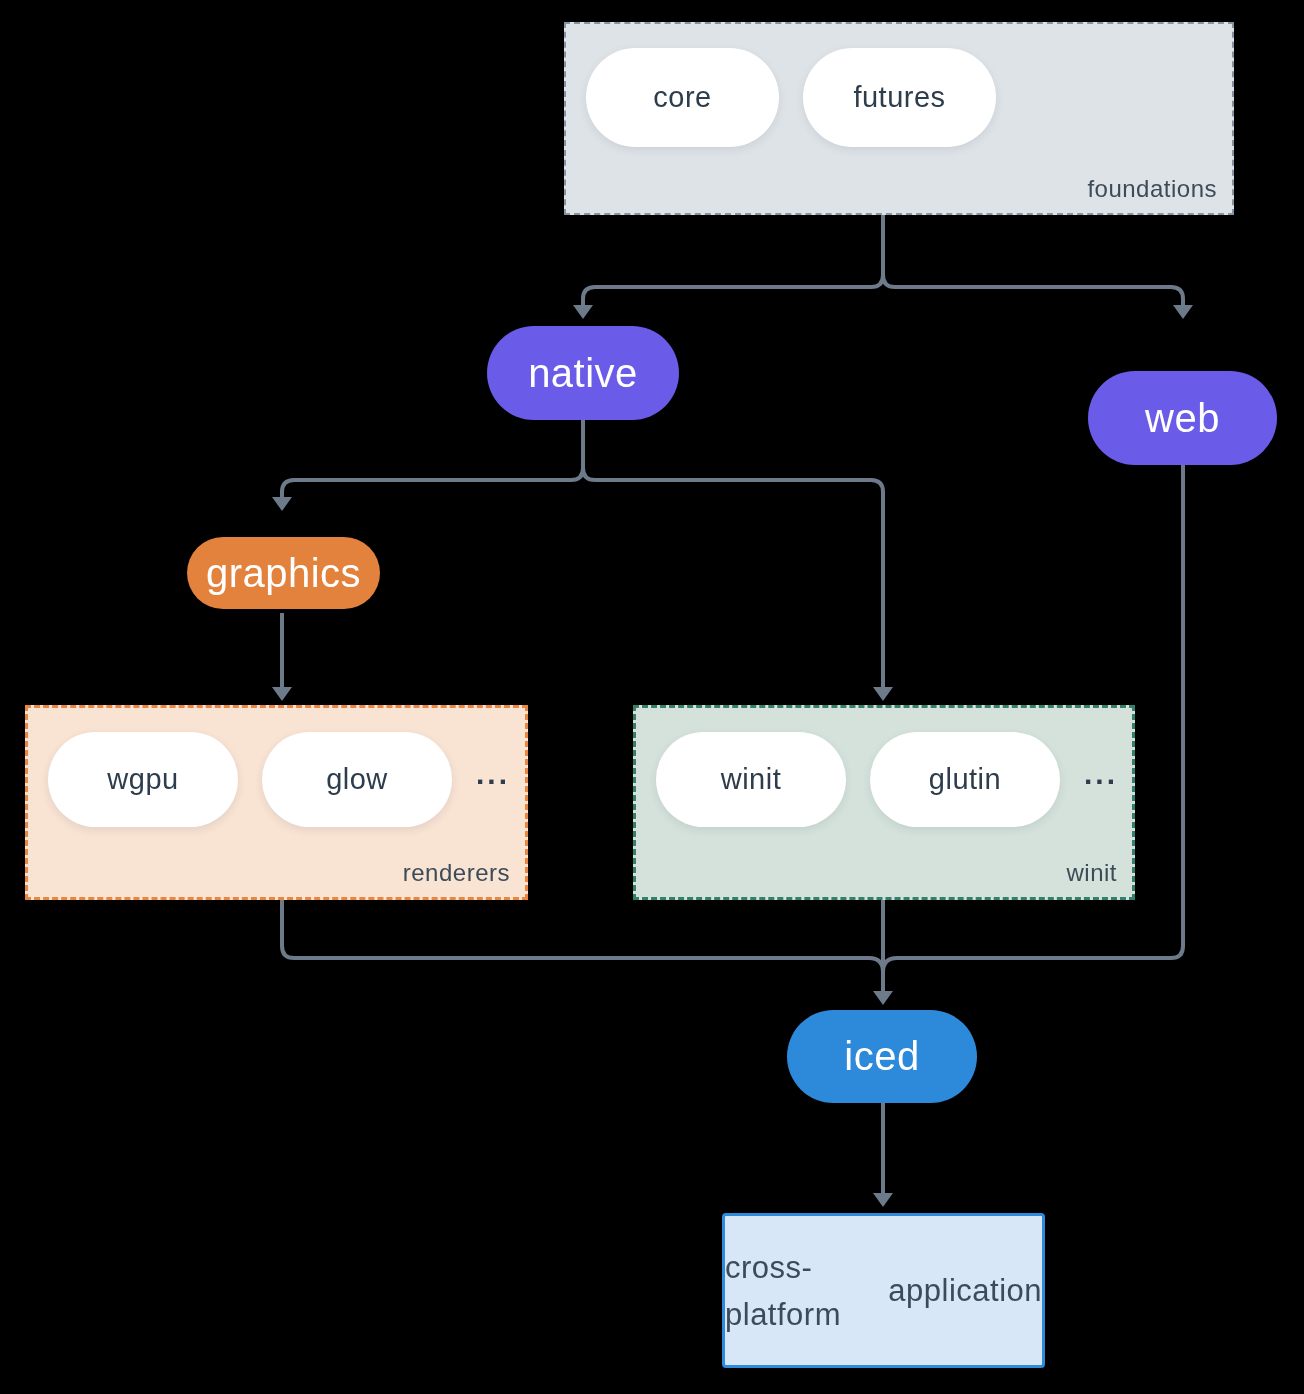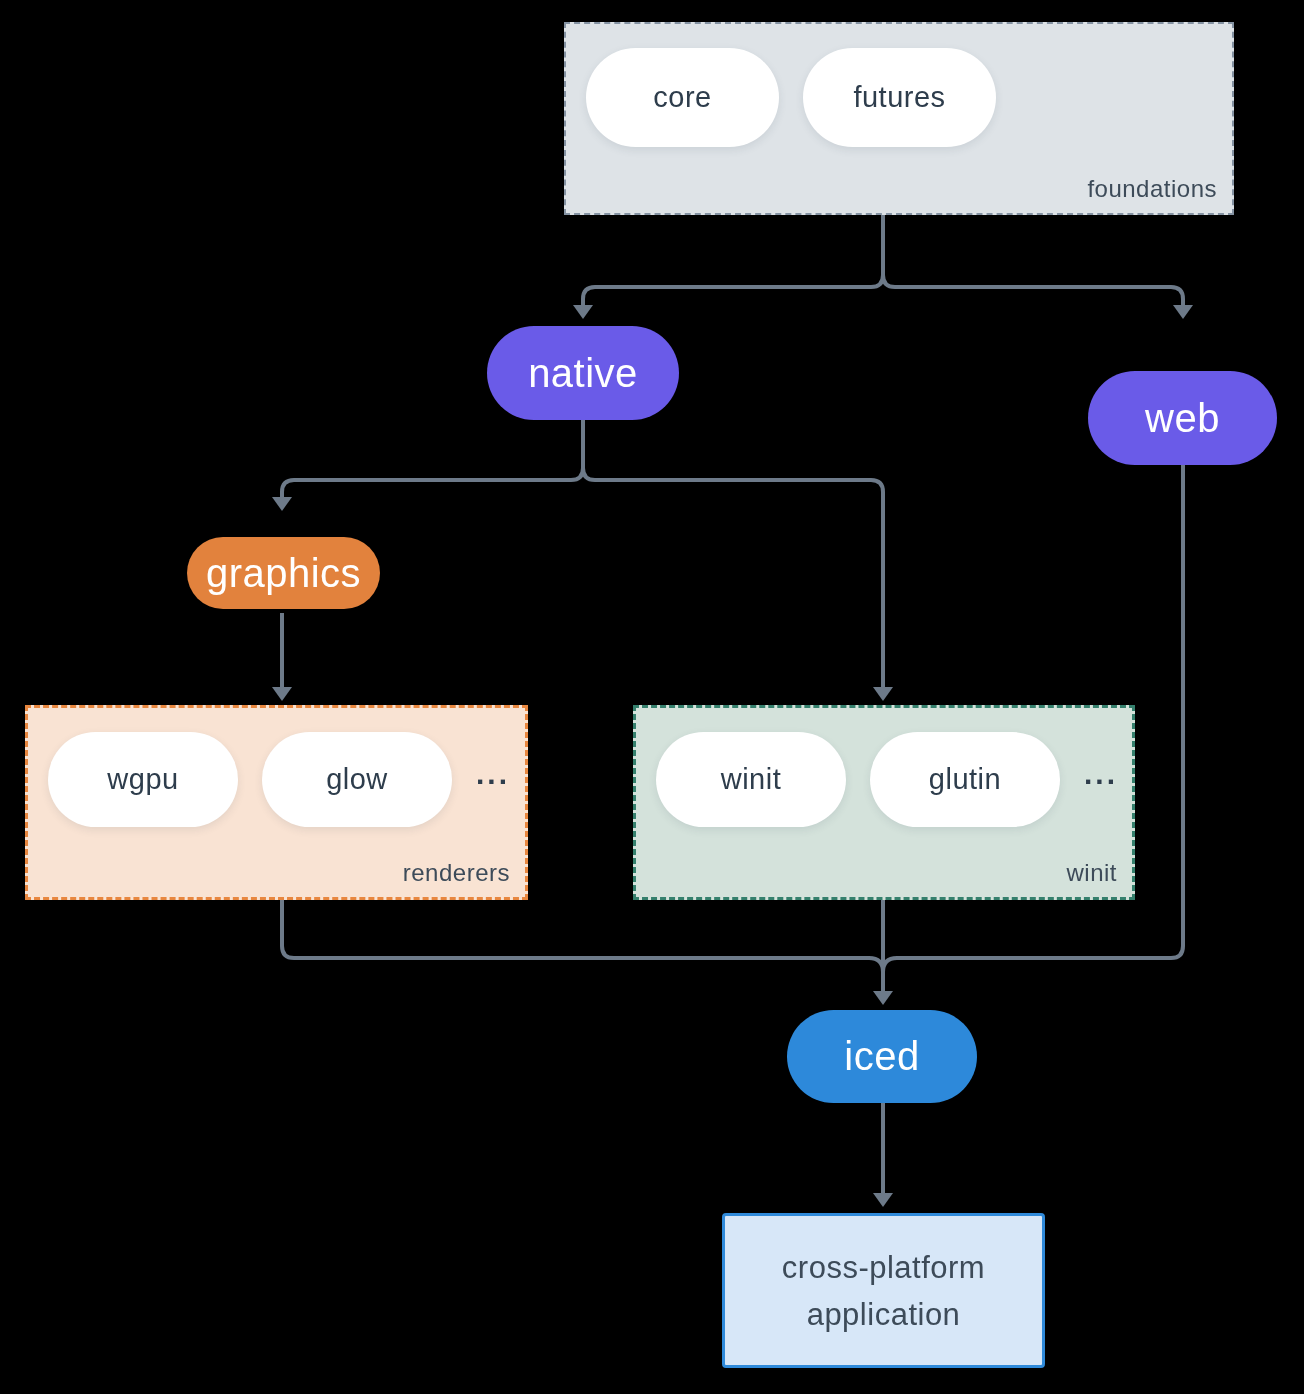--- a/index.html
+++ b/index.html
@@ -65,21 +65,21 @@
   .node-web{left:1088px;top:324px;width:189px;height:94px;background:var(--purple);margin-top:47px;}
   .node-graphics{left:187px;top:517px;width:193px;height:72px;background:var(--orange);margin-top:20px;}
   .node-iced{left:787px;top:1010px;width:190px;height:93px;background:var(--blue);text-align:right;}
 
   .app-box{
     position:absolute;left:722px;top:1213px;width:323px;height:155px;
     box-sizing:border-box;
     background:var(--app-fill);
     border:3px solid var(--app-border);
     border-radius:4px;
-    display:flex;flex-direction:column;align-items:center;justify-content:center;
+    display:flex;align-items:center;justify-content:center;
     color:var(--label-text);
     font-size:31px;line-height:47px;letter-spacing:.5px;
   }
 </style>
 </head>
 <body>
 
 <div class="canvas">
 
   <svg width="1304" height="1394" viewBox="0 0 1304 1394">

